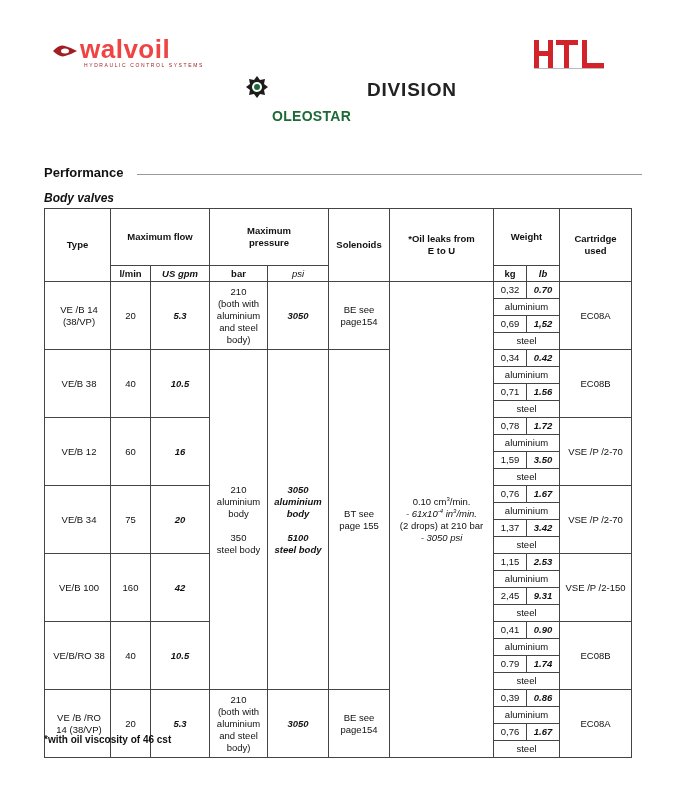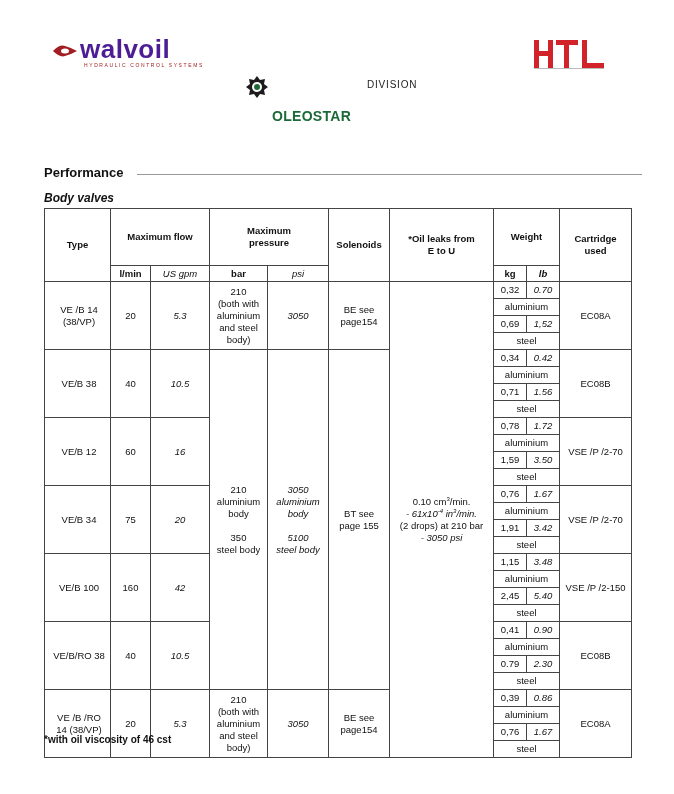--- a/index.html
+++ b/index.html
@@ -1,31 +1,31 @@
 <!DOCTYPE html>
 <html><head>
 <meta charset="utf-8">
 <style>
   html,body{margin:0;padding:0;background:#fff;}
   body{width:674px;height:794px;position:relative;overflow:hidden;font-family:"Liberation Sans",sans-serif;color:#111;}
   .logo-walvoil{position:absolute;left:50px;top:38px;width:150px;height:30px;}
-  .walvoil-word{position:absolute;left:30px;top:-4px;font-family:"Liberation Sans",sans-serif;font-weight:700;font-size:26px;color:#4c1d95;letter-spacing:0.5px;}
+  .walvoil-word{position:absolute;left:30px;top:-4px;font-family:"Liberation Sans",sans-serif;font-weight:700;font-size:26px;color:#ef4444;letter-spacing:0.5px;}
   .walvoil-sub{position:absolute;left:34px;top:24px;font-size:5px;color:#a21e22;letter-spacing:1.6px;white-space:nowrap;}
   .walvoil-mark{position:absolute;left:2px;top:6px;}
   .logo-htl{position:absolute;left:532px;top:38px;}
   .logo-oleo{position:absolute;left:246px;top:76px;height:22px;}
   .oleo-word{position:absolute;left:26px;top:2px;font-weight:700;font-size:14px;color:#1c6a38;letter-spacing:0.3px;white-space:nowrap;margin-top:30px;}
-  .oleo-div{position:absolute;left:121px;top:3px;font-size:10px;color:#222;letter-spacing:0.8px;white-space:nowrap;}
+  .oleo-div{position:absolute;left:121px;top:3px;font-size:19px;color:#222;letter-spacing:0.8px;white-space:nowrap;font-weight:bold;}
   .section-title{position:absolute;left:44px;top:165px;font-weight:700;font-size:13px;}
   .section-rule{position:absolute;left:137px;top:174px;width:505px;height:1px;background:#999;}
   .sub-title{position:absolute;left:44px;top:191px;font-weight:700;font-style:italic;font-size:12px;text-align:right;}
   table.perf{position:absolute;left:44px;top:208px;border-collapse:collapse;table-layout:fixed;width:587px;font-size:9.5px;}
   table.perf td, table.perf th{border:1px solid #444;padding:0 2px;text-align:center;vertical-align:middle;line-height:12px;}
   table.perf th{font-weight:700;font-size:9.5px;}
-  .it{font-style:italic;}
+  .it{font-style:italic;font-weight:bold;}
   .left{text-align:center;padding-left:5px !important;margin-top:12px;}
   .sub{height:16px;}
   .footnote{position:absolute;left:44px;top:734px;font-size:10px;font-weight:bold;}
   sup{font-size:6px;line-height:0;}
 </style>
 </head>
 <body>
 
 <div class="logo-walvoil">
   <svg class="walvoil-mark" width="26" height="14" viewBox="0 0 26 14">
@@ -81,21 +81,21 @@
       <th rowspan="2">Type</th>
       <th colspan="2">Maximum flow</th>
       <th colspan="2" style="padding:16px 18px;">Maximum pressure</th>
       <th rowspan="2">Solenoids</th>
       <th rowspan="2" style="padding:12px 14px;">*Oil leaks from E to U</th>
       <th colspan="2">Weight</th>
       <th rowspan="2" style="padding:0 10px;">Cartridge used</th>
     </tr>
     <tr style="height:16px">
       <th>l/min</th>
-      <th class="it" style="font-weight:400">US gpm</th>
+      <th class="it" style="font-weight:700">US gpm</th>
       <th>bar</th>
       <th class="it" style="font-weight:400">psi</th>
       <th>kg</th>
       <th class="it" style="font-weight:700">lb</th>
     </tr>
   </thead>
   <tbody id="tbody">
       <tr class="sub" style="height:17px">
         <td rowspan="4" class="left">VE /B 14<br>(38/VP)</td>
         <td rowspan="4">20</td>
@@ -162,58 +162,58 @@
         <td rowspan="4">75</td>
         <td rowspan="4" class="it">20</td>
         <td>0,76</td>
         <td class="it">1.67</td>
         <td rowspan="4">VSE /P /2-70</td>
       </tr>
       <tr class="sub" style="height:17px">
         <td colspan="2">aluminium</td>
       </tr>
       <tr class="sub" style="height:17px">
-        <td>1,91</td>
+        <td>1,37</td>
         <td class="it">3.42</td>
       </tr>
       <tr class="sub" style="height:17px">
         <td colspan="2">steel</td>
       </tr>
       <tr class="sub" style="height:17px">
         <td rowspan="4" class="left">VE/B 100</td>
         <td rowspan="4">160</td>
         <td rowspan="4" class="it">42</td>
         <td>1,15</td>
-        <td class="it">3.48</td>
+        <td class="it">2.53</td>
         <td rowspan="4">VSE /P /2-150</td>
       </tr>
       <tr class="sub" style="height:17px">
         <td colspan="2">aluminium</td>
       </tr>
       <tr class="sub" style="height:17px">
         <td>2,45</td>
-        <td class="it">5.40</td>
+        <td class="it">9.31</td>
       </tr>
       <tr class="sub" style="height:17px">
         <td colspan="2">steel</td>
       </tr>
       <tr class="sub" style="height:17px">
         <td rowspan="4" class="left">VE/B/RO 38</td>
         <td rowspan="4">40</td>
         <td rowspan="4" class="it">10.5</td>
         <td>0,41</td>
         <td class="it">0.90</td>
         <td rowspan="4">EC08B</td>
       </tr>
       <tr class="sub" style="height:17px">
         <td colspan="2">aluminium</td>
       </tr>
       <tr class="sub" style="height:17px">
         <td>0.79</td>
-        <td class="it">2.30</td>
+        <td class="it">1.74</td>
       </tr>
       <tr class="sub" style="height:17px">
         <td colspan="2">steel</td>
       </tr>
       <tr class="sub" style="height:17px">
         <td rowspan="4" class="left">VE /B /RO<br>14 (38/VP)</td>
         <td rowspan="4">20</td>
         <td rowspan="4" class="it">5.3</td>
         <td rowspan="4">210<br>(both with<br>aluminium<br>and steel<br>body)</td>
         <td rowspan="4" class="it">3050</td>

